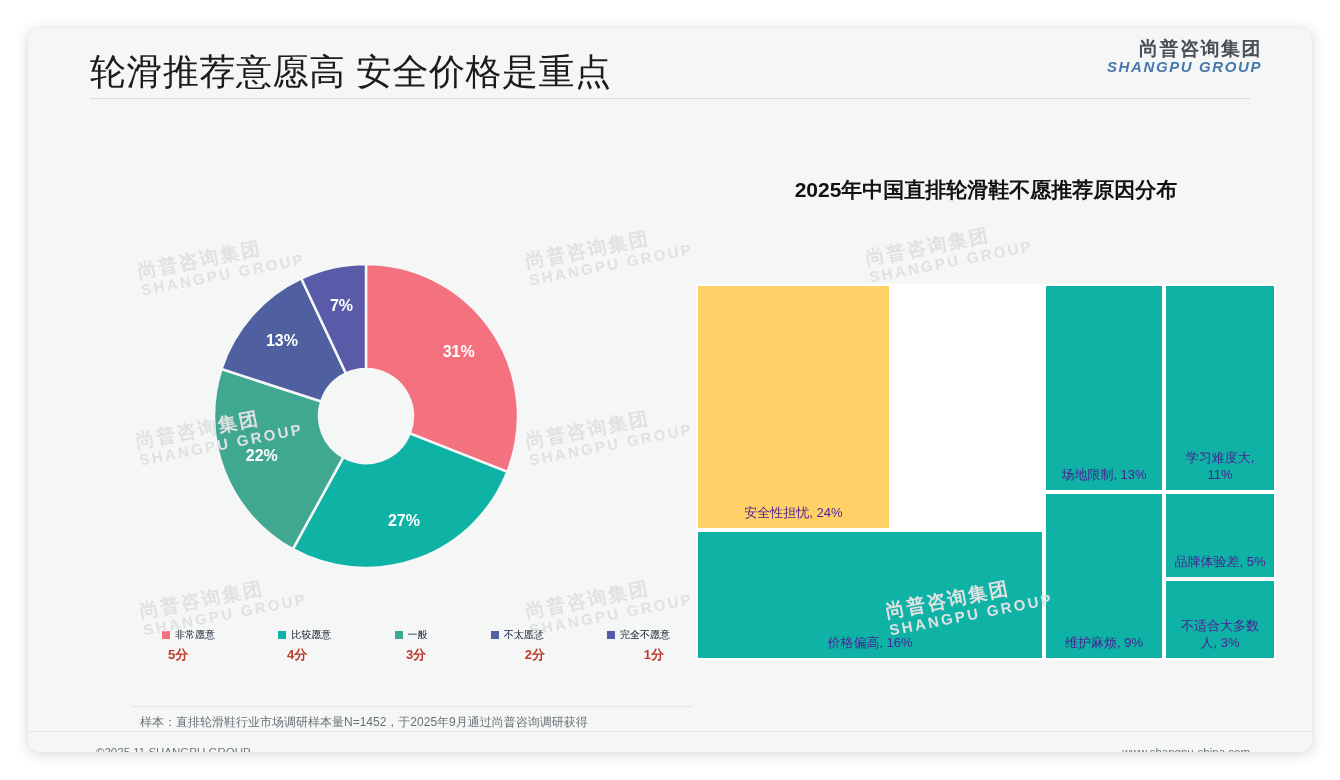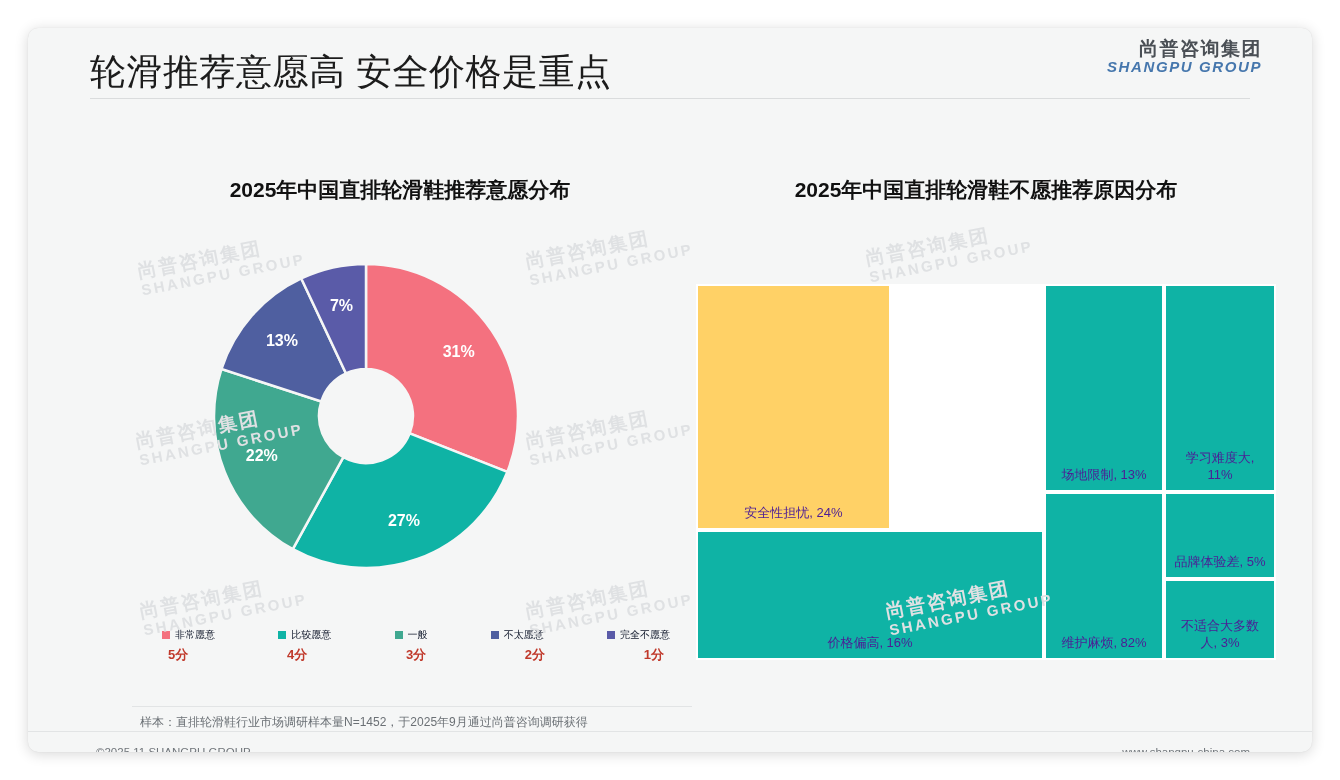--- a/index.html
+++ b/index.html
@@ -180,23 +180,20 @@
   </div>
   <div class="wm" style="left:498px; top:558px;">
     <span class="l1">尚普咨询集团</span>
     <span class="l2">SHANGPU GROUP</span>
   </div>
   <div class="wm" style="left:858px; top:558px;">
     <span class="l1">尚普咨询集团</span>
     <span class="l2">SHANGPU GROUP</span>
   </div>
 
-  <div class="panel" style="left:72px; top:148px; width:600px;">
-    <div class="panel-title">2025年中国直排轮滑鞋推荐意愿分布</div>
-  </div>
 
   <div id="donut-wrap">
     <svg id="donut-svg" width="320" height="320" viewBox="0 0 320 320">
         <path d="M 160 8 A 152 152 0 0 1 301.3260258550142 215.95493200807104 L 203.69949483674782 177.30185397617987 A 47 47 0 0 0 160 113 Z" fill="#F4717F" stroke="#f5f6f6" stroke-width="2.5"></path>
         <text x="252.71573237617838" y="96.99045334277616" class="slice-label">31%</text>
         <path d="M 301.3260258550142 215.95493200807104 A 152 152 0 0 1 86.77344153653931 293.19861536666724 L 137.35757731721938 201.18641396206158 A 47 47 0 0 0 203.69949483674782 177.30185397617987 Z" fill="#0FB3A5" stroke="#f5f6f6" stroke-width="2.5"></path>
         <text x="197.9725208594972" y="265.47273419976864" class="slice-label">27%</text>
         <path d="M 86.77344153653931 293.19861536666724 A 152 152 0 0 1 15.439409523136675 113.02941685500795 L 115.30034373412778 145.47620126437747 A 47 47 0 0 0 137.35757731721938 201.18641396206158 Z" fill="#40A890" stroke="#f5f6f6" stroke-width="2.5"></path>
         <text x="55.772055931927014" y="201.26676235595238" class="slice-label">22%</text>
         <path d="M 15.439409523136675 113.02941685500795 A 152 152 0 0 1 95.28154768210891 22.466288025165056 L 139.98837329644158 117.4731285340971 A 47 47 0 0 0 115.30034373412778 145.47620126437747 Z" fill="#4F5FA0" stroke="#f5f6f6" stroke-width="2.5"></path>
@@ -249,21 +246,21 @@
       <div class="tm-cell" style="left: 0px; top: 245.904px; width: 348px; height: 130.096px; background: rgb(15, 179, 165);">
         <div class="tm-label left">价格偏高, 16%</div>
       </div>
       <div class="tm-cell" style="left: 348px; top: 0px; width: 120.06px; height: 207.928px; background: rgb(15, 179, 165);">
         <div class="tm-label left">场地限制, 13%</div>
       </div>
       <div class="tm-cell" style="left: 468.06px; top: 0px; width: 111.94px; height: 207.928px; background: rgb(15, 179, 165);">
         <div class="tm-label center">学习难度大, 11%</div>
       </div>
       <div class="tm-cell" style="left: 348px; top: 207.928px; width: 120.06px; height: 168.072px; background: rgb(15, 179, 165);">
-        <div class="tm-label left">维护麻烦, 82%</div>
+        <div class="tm-label left">维护麻烦, 9%</div>
       </div>
       <div class="tm-cell" style="left: 468.06px; top: 207.928px; width: 111.94px; height: 86.856px; background: rgb(15, 179, 165);">
         <div class="tm-label center">品牌体验差, 5%</div>
       </div>
       <div class="tm-cell" style="left: 468.06px; top: 294.784px; width: 111.94px; height: 81.216px; background: rgb(15, 179, 165);">
         <div class="tm-label center">不适合大多数人, 3%</div>
       </div>
     </div>
 
   <div id="footnote-rule"></div>

